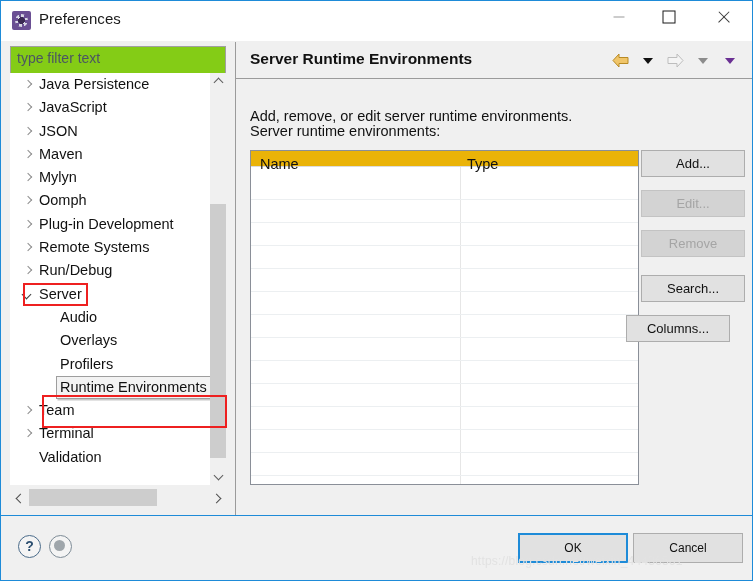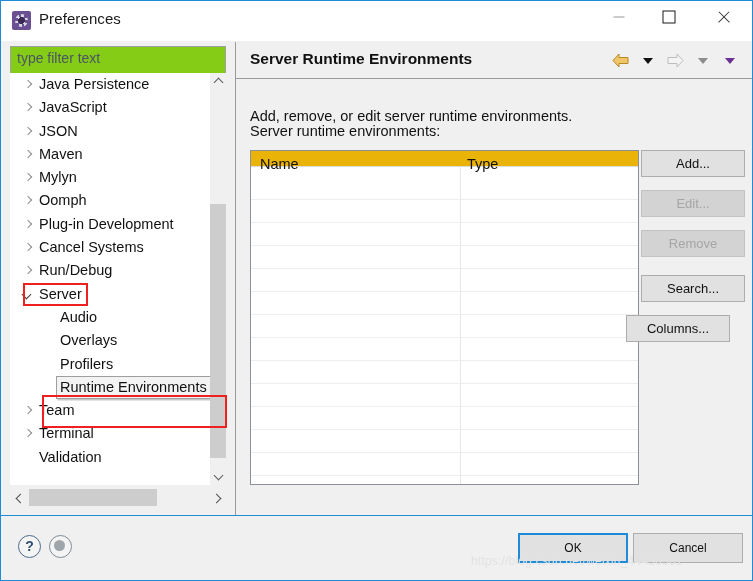--- a/index.html
+++ b/index.html
@@ -499,21 +499,21 @@
         <div class="tree-item lvl1">
           <span class="twisty tw-collapsed"></span>
           <span class="lbl">Oomph</span>
         </div>
         <div class="tree-item lvl1">
           <span class="twisty tw-collapsed"></span>
           <span class="lbl">Plug-in Development</span>
         </div>
         <div class="tree-item lvl1">
           <span class="twisty tw-collapsed"></span>
-          <span class="lbl">Cancel Systems</span>
+          <span class="lbl">Remote Systems</span>
         </div>
         <div class="tree-item lvl1">
           <span class="twisty tw-collapsed"></span>
           <span class="lbl">Run/Debug</span>
         </div>
         <div class="tree-item lvl1">
           <span class="twisty tw-expanded"></span>
           <span class="lbl">Server</span>
         </div>
         <div class="tree-item lvl2">

